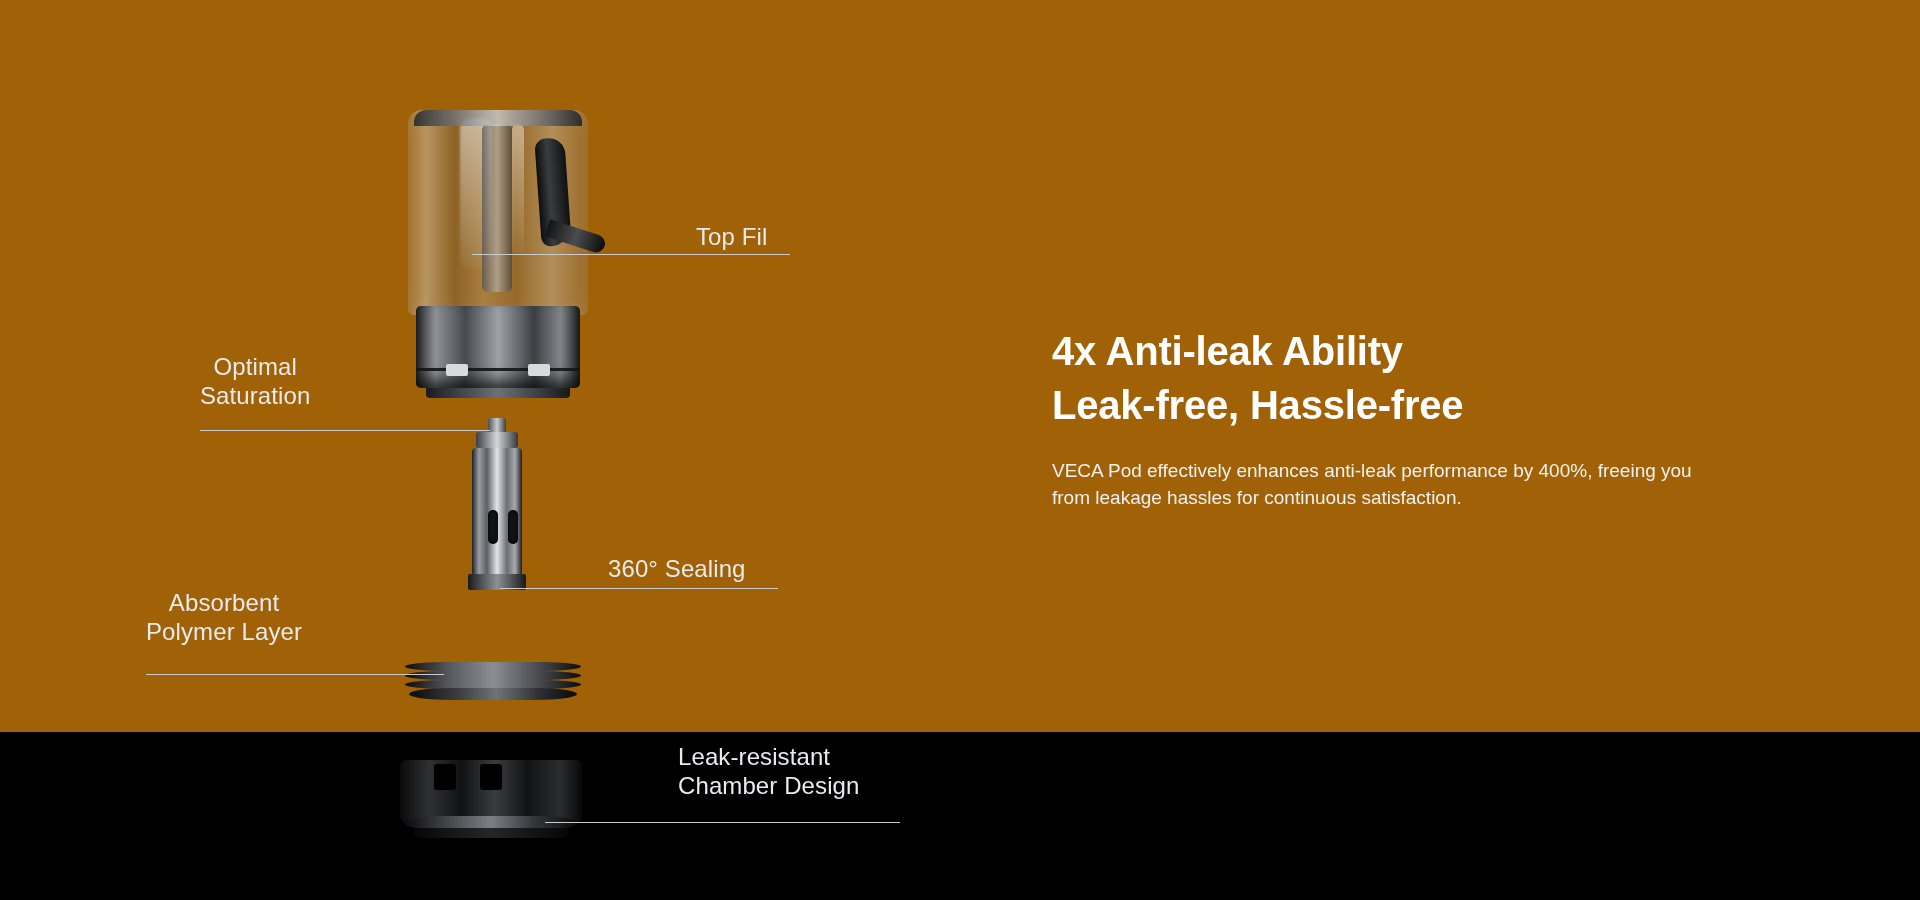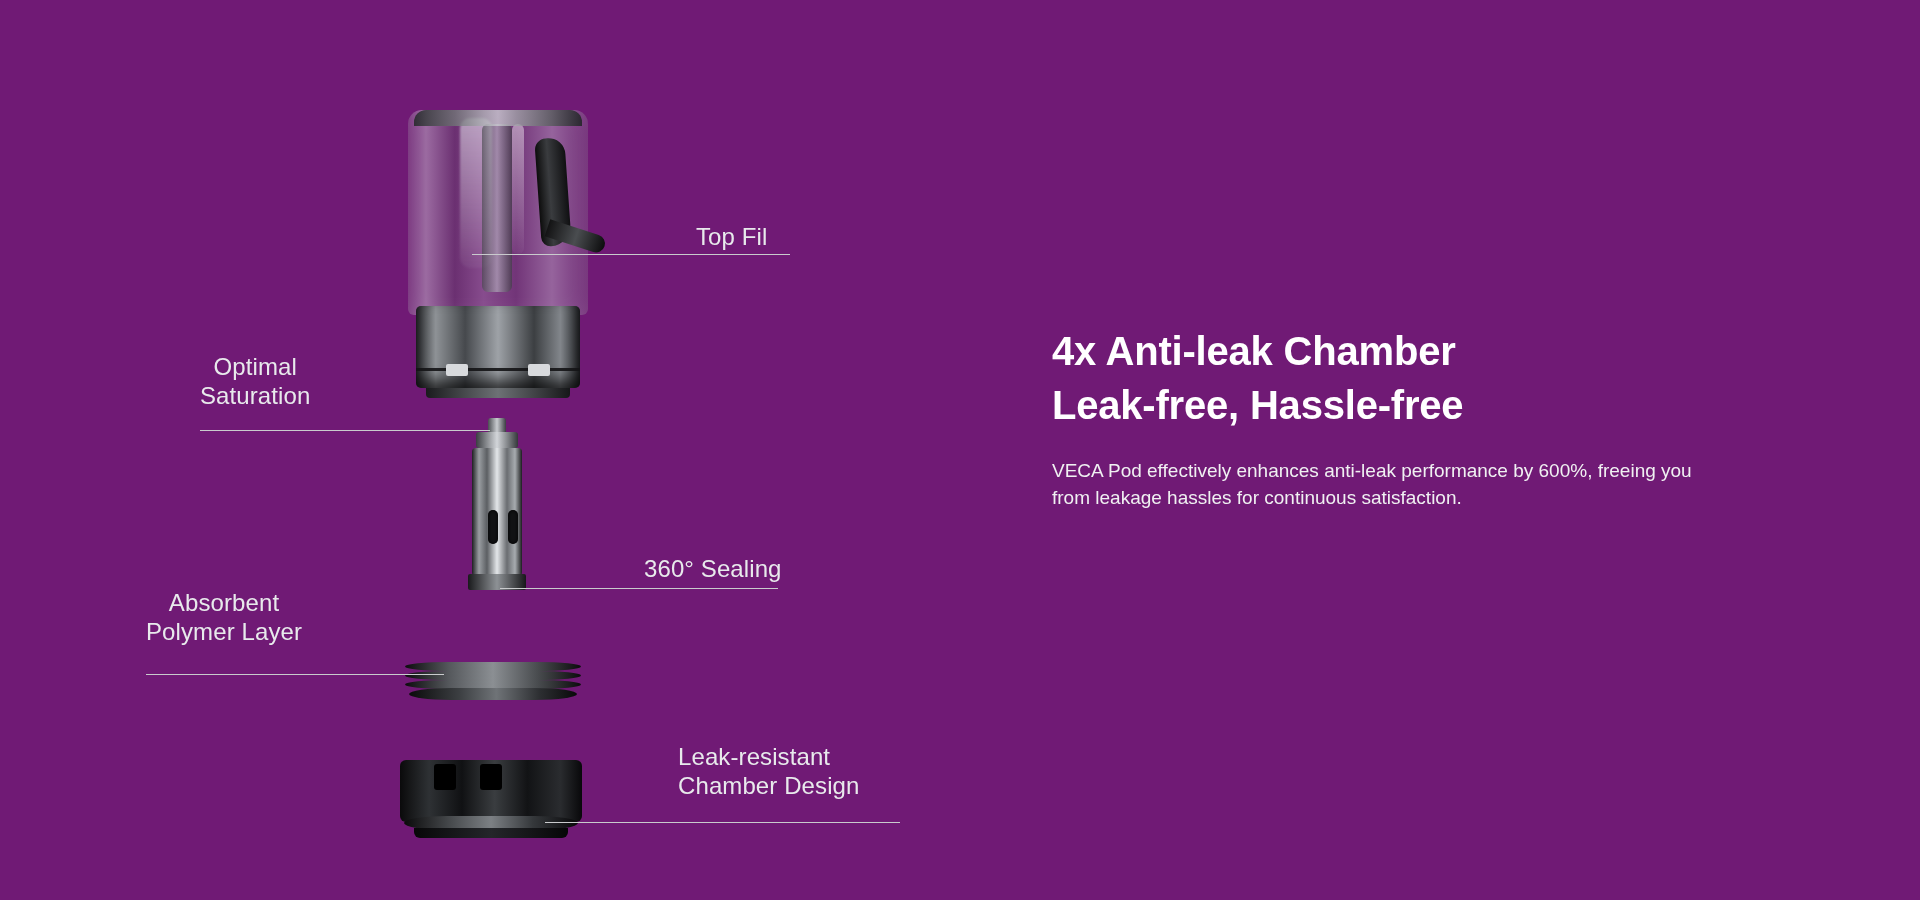--- a/index.html
+++ b/index.html
@@ -10,22 +10,22 @@
   body {
     width: 1920px;
     height: 900px;
     overflow: hidden;
     font-family: "Liberation Sans", sans-serif;
     color: #ffffff;
   }
   .stage {
     position: relative;
     width: 1920px;
-    height: 900px;
-    background: #701a75;
+    height: 732px;
+    background: #a16207;
     text-decoration: underline;
   }
 
   
   .diagram {
     position: absolute;
     left: 0;
     top: 0;
     width: 980px;
     height: 900px;
@@ -392,30 +392,30 @@
     <div class="leader" style="left:200px; top:430px; width:290px;"></div>
     <div class="leader" style="left:500px; top:588px; width:278px;"></div>
     <div class="leader" style="left:146px; top:674px; width:298px;"></div>
     <div class="leader" style="left:545px; top:822px; width:355px;"></div>
 
     <div class="callout right" style="left:696px; top:222px;">Top Fil</div>
 
     <div class="callout left" style="left:200px; top:352px;">Optimal
 Saturation</div>
 
-    <div class="callout right" style="left:608px; top:554px;margin-left:36px;">360° Sealing</div>
+    <div class="callout right" style="left:608px; top:554px;">360° Sealing</div>
 
     <div class="callout left" style="left:146px; top:588px;">Absorbent
 Polymer Layer</div>
 
     <div class="callout right" style="left:670px; top:742px;margin-left:8px;">Leak-resistant
 Chamber Design</div>
   </div>
 
   <div class="copy">
     <h1>
-      <span>4x Anti-leak Chamber</span><br>
+      <span>4x Anti-leak Ability</span><br>
       <span>Leak-free, Hassle-free</span>
     </h1>
-    <p>VECA Pod effectively enhances anti-leak performance by 600%, freeing you from leakage hassles for continuous satisfaction.</p>
+    <p>VECA Pod effectively enhances anti-leak performance by 400%, freeing you from leakage hassles for continuous satisfaction.</p>
   </div>
 
 </div>
 
 </body></html>

